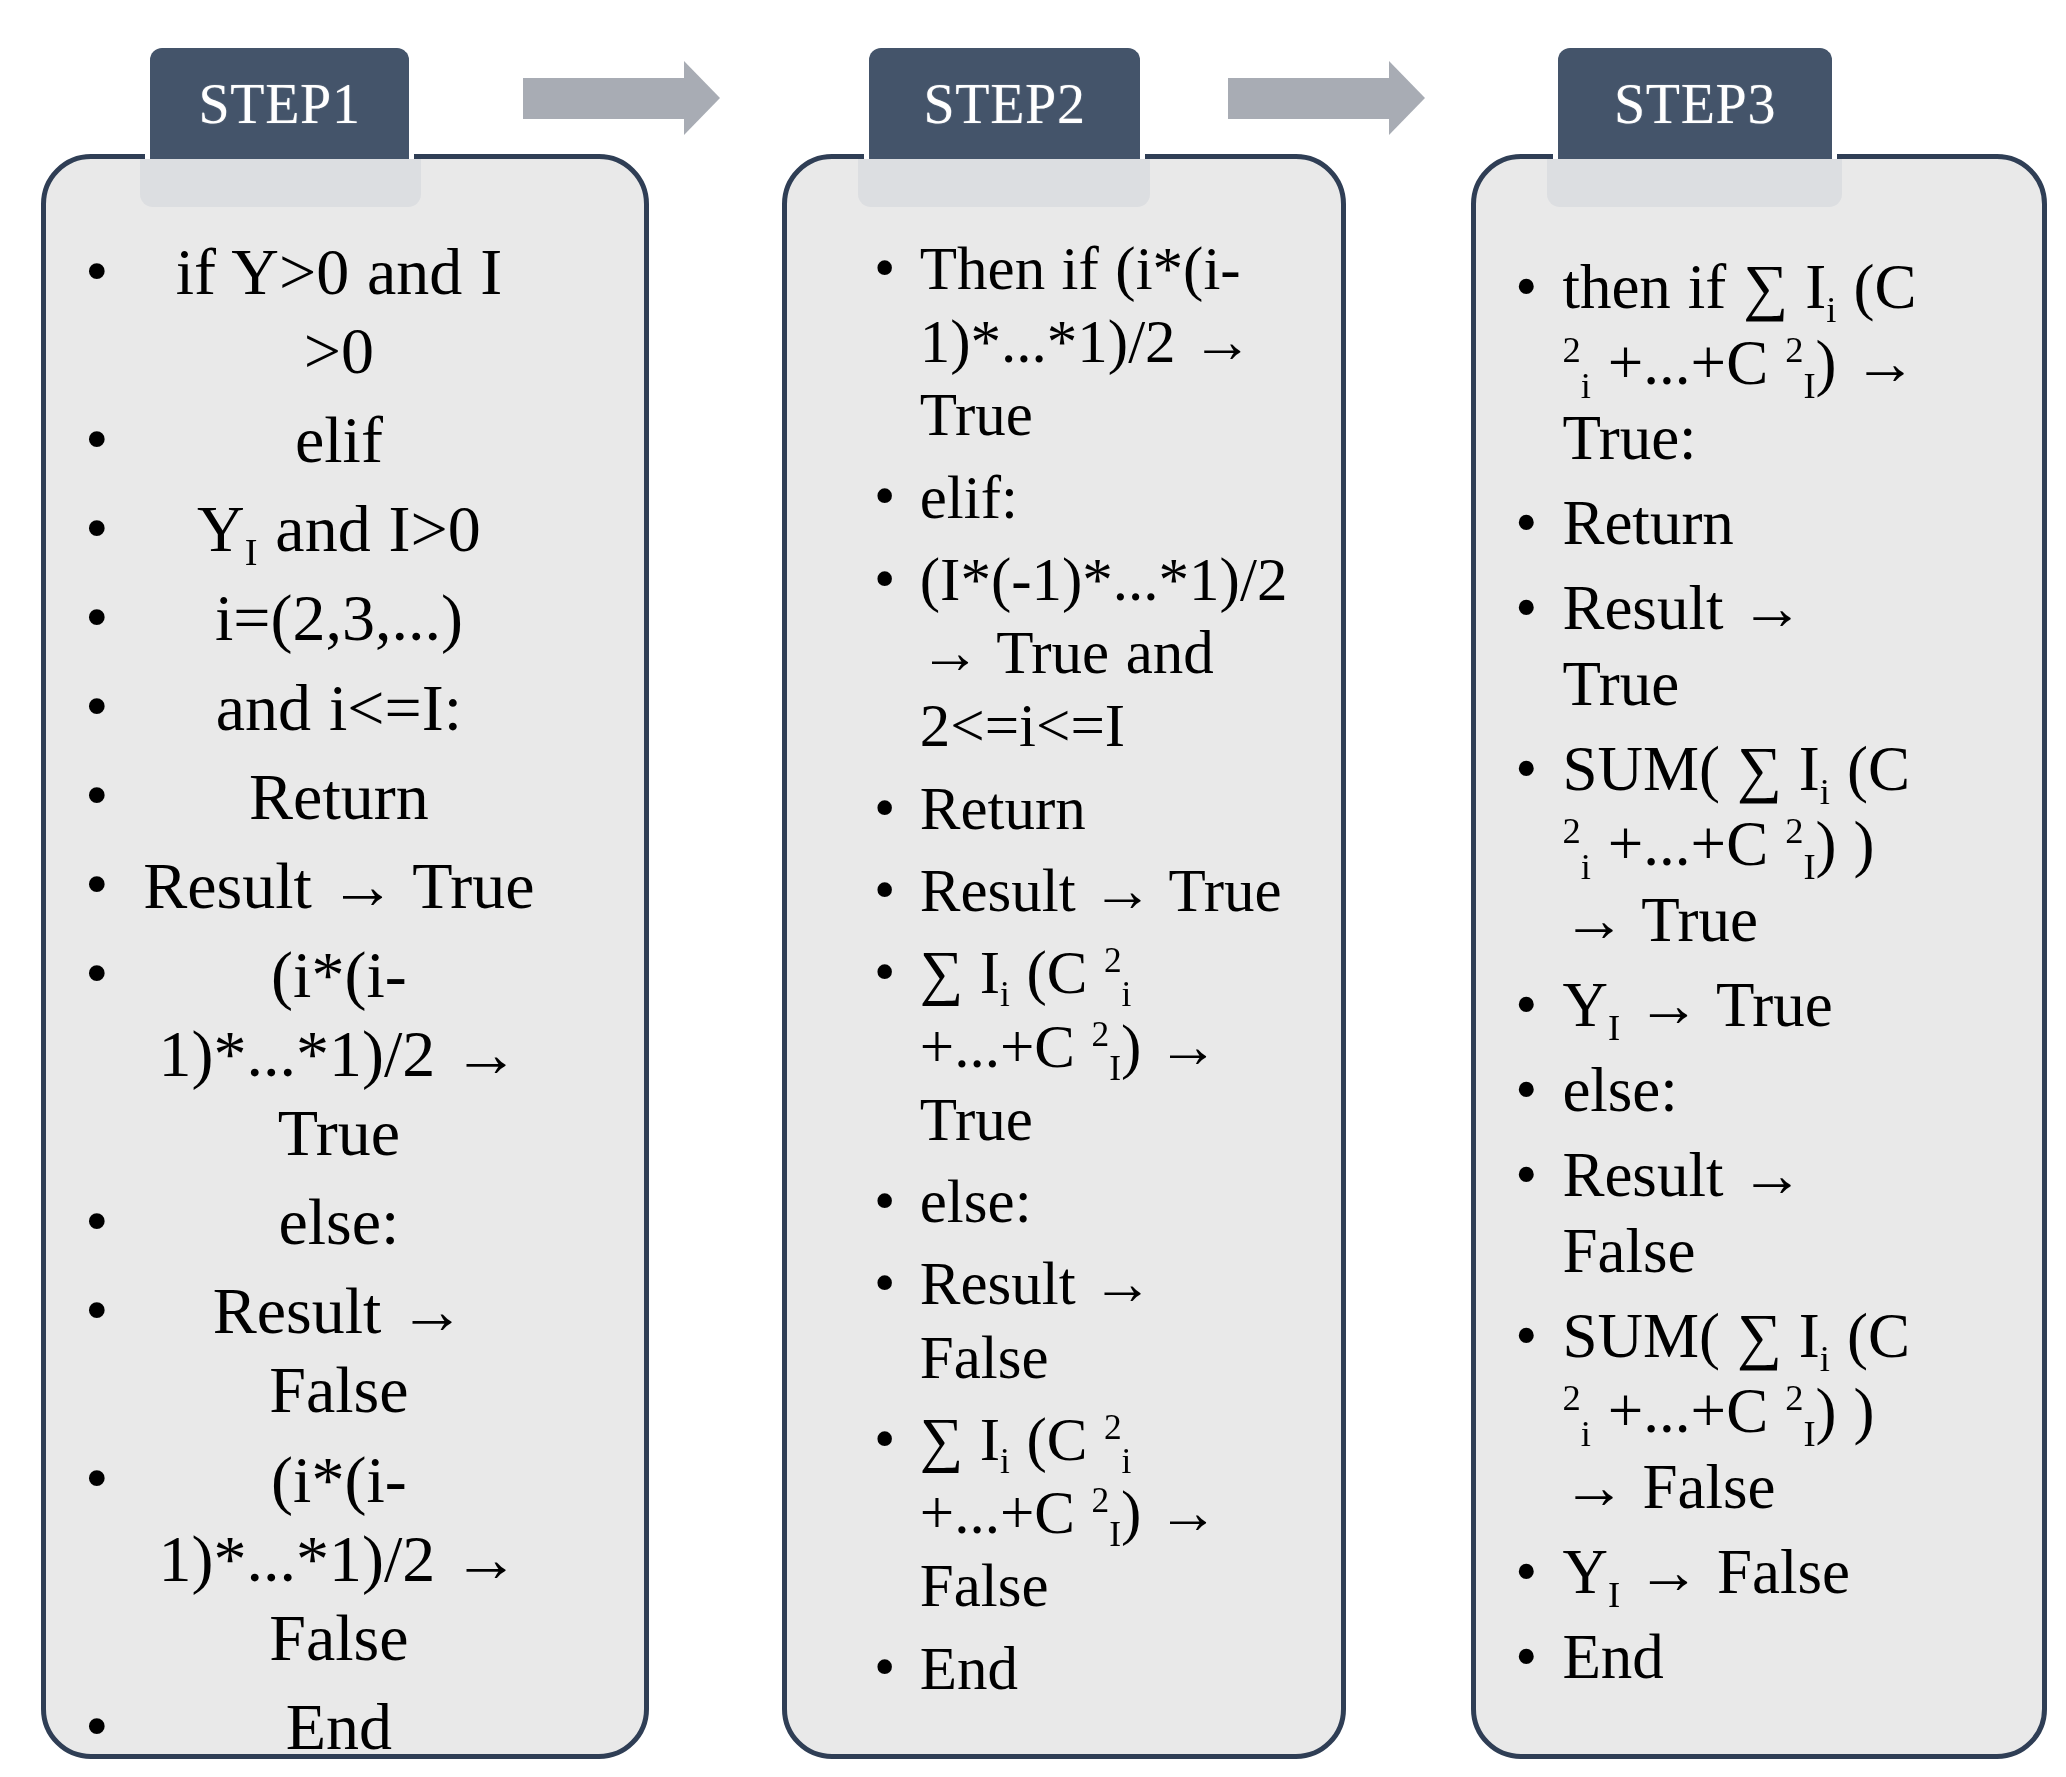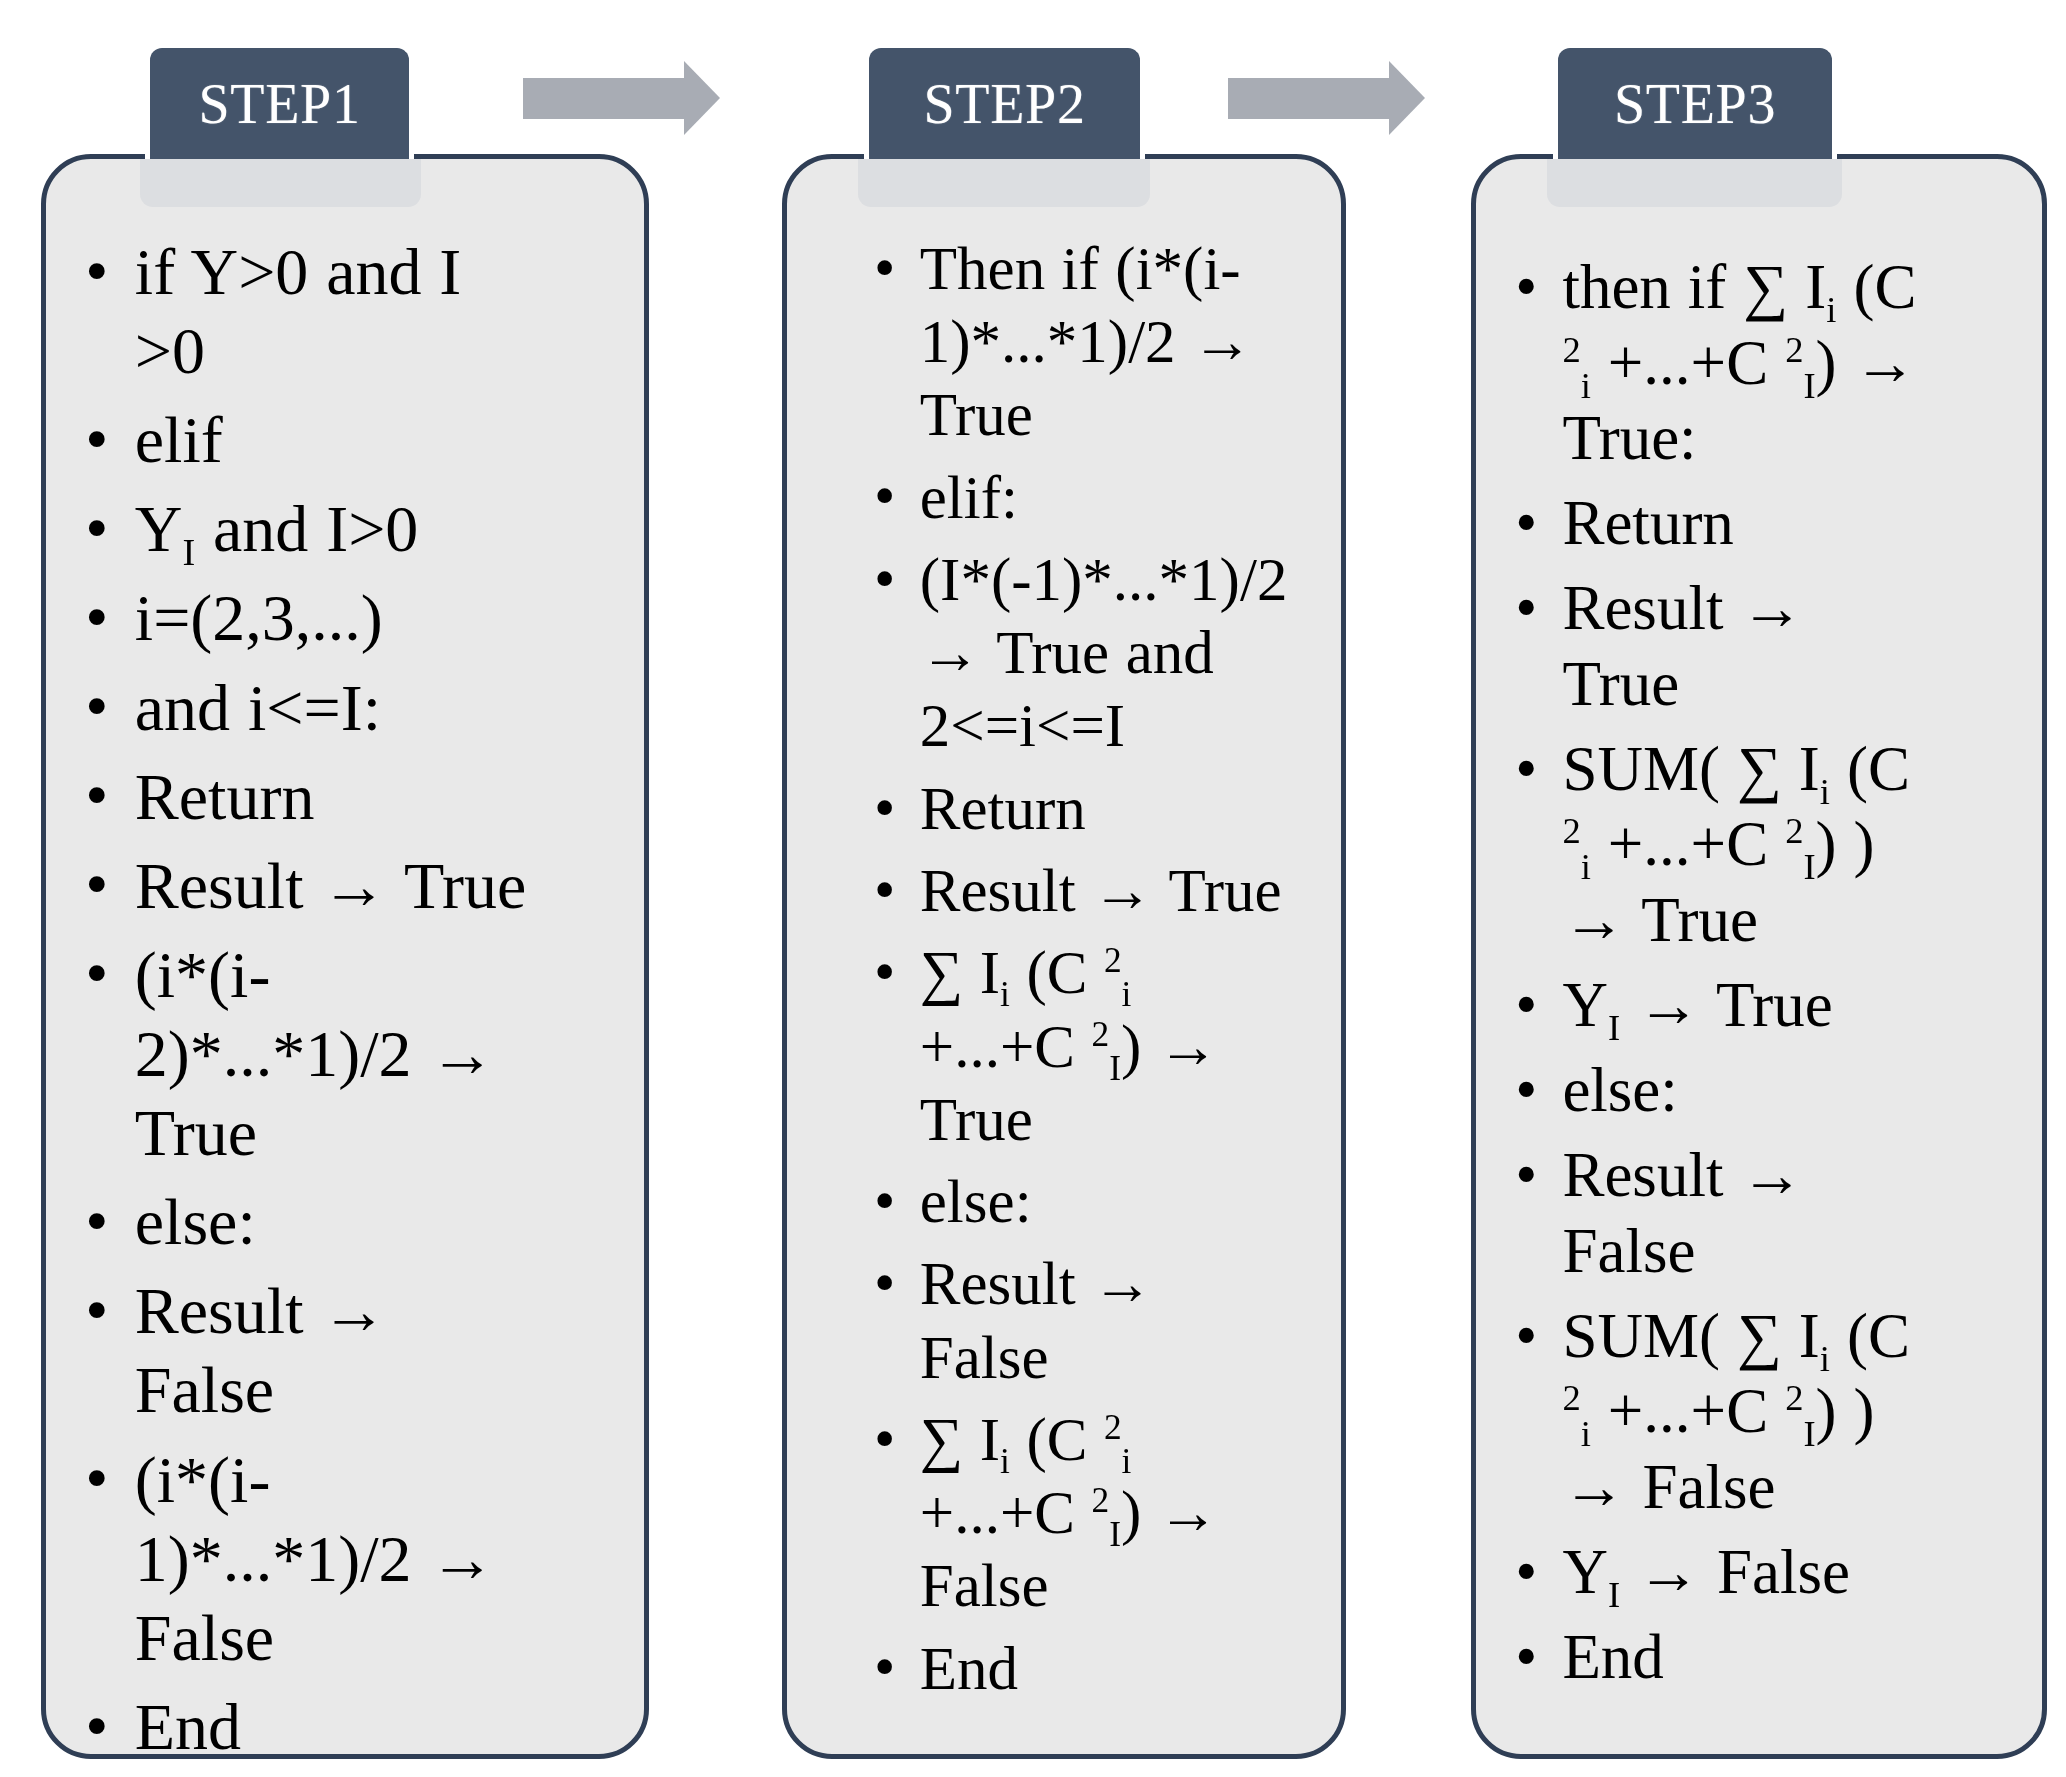--- a/index.html
+++ b/index.html
@@ -56,21 +56,21 @@
     text-shadow:0 0 1.4px rgba(255,255,255,.4);
   }
 
   .items {
     position:relative;
     margin:0; padding:73px 0 0 36px;
     list-style:none;
     line-height:1.2;
     z-index:4;
   }
-  .step1 .items { width:461px; font-size:66px; }
+  .step1 .items { width:461px; font-size:66px;text-align:center; }
   .step2 .items { width:426px; font-size:61px;margin-left:48px; }
   .step3 .items { width:416px; font-size:63px;margin-top:18px; }
 
   .items li {
     position:relative;
     padding-left:0.8em;
     margin:0 0 0.15em 0;
     word-spacing:0.02em;
   }
   .items li::before {
@@ -103,21 +103,21 @@
   <section class="step step1">
     <div class="box">
       <ul class="items">
           <li>if Y&gt;0 and I &gt;0</li>
           <li>elif</li>
           <li>Y<sub>I</sub> and I&gt;0</li>
           <li>i=(2,3,...)</li>
           <li>and i&lt;=I:</li>
           <li>Return</li>
           <li>Result → True</li>
-          <li>(i*(i-2)*...*1)/2 → True</li>
+          <li>(i*(i-1)*...*1)/2 → True</li>
           <li>else:</li>
           <li>Result → False</li>
           <li>(i*(i-1)*...*1)/2 → False</li>
           <li>End</li>
         </ul>
     </div>
     <div class="tab-ext"></div>
     <div class="tab">
       <span class="tab-label">STEP1</span>
     </div>

